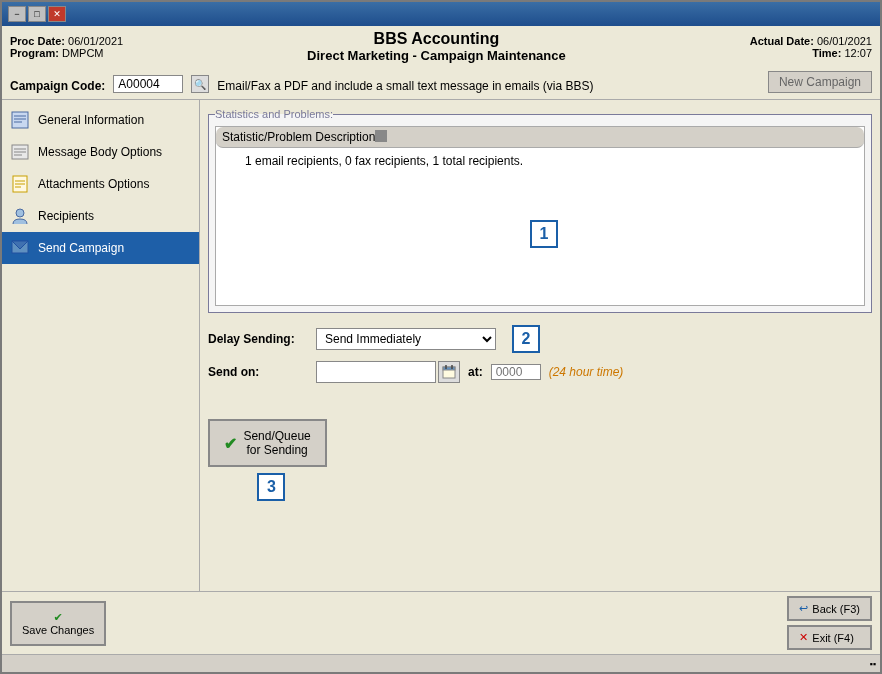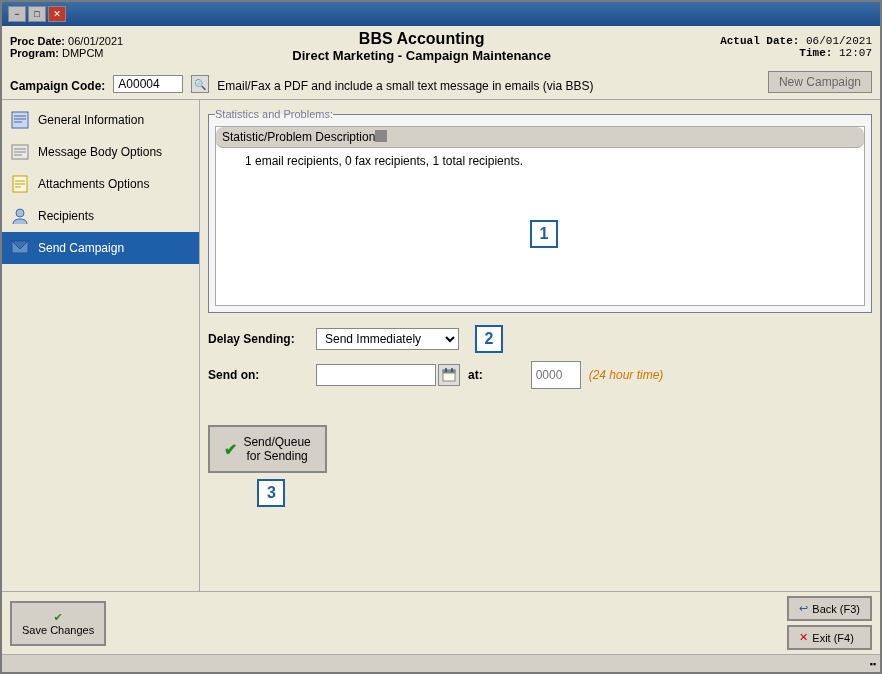--- a/index.html
+++ b/index.html
@@ -197,21 +197,21 @@
     .form-label {
       font-weight: bold;
       font-size: 12px;
       min-width: 100px;
     }
     .select-dropdown {
       padding: 2px 4px;
       font-size: 12px;
       border: 1px solid #888;
       background: white;
-      width: 143px;
+      width: 180px;
       height: 22px;
     }
     .number-badge {
       display: inline-flex;
       align-items: center;
       justify-content: center;
       width: 28px;
       height: 28px;
       border: 2px solid #1a5fa8;
       color: #1a5fa8;
@@ -235,26 +235,25 @@
       border: 1px solid #888;
       background: #ddd;
       cursor: pointer;
       display: flex;
       align-items: center;
       justify-content: center;
       font-size: 11px;
     }
     .time-input {
       width: 50px;
-      height: 28px;
+      height: 16px;
       border: 1px solid #888;
       background: white;
       padding: 2px 4px;
       font-size: 12px;
-      margin-left: 40px;
     }
     .time-note {
       color: #cc7700;
       font-style: italic;
       font-size: 12px;
     }
     .send-queue-btn {
       display: flex;
       align-items: center;
       gap: 6px;
@@ -352,21 +351,21 @@
           <span>06/01/2021</span>
           <br>
           <span class="label">Program:</span>
           <span>DMPCM</span>
         </div>
       </div>
       <div class="app-title">
         <h1>BBS Accounting</h1>
         <h2>Direct Marketing - Campaign Maintenance</h2>
       </div>
-      <div class="date-group" style="text-align:right;font-family:Liberation Mono, monospace;">
+      <div class="date-group" style="text-align:right;">
         <span class="label">Actual Date:</span>
         <span>06/01/2021</span>
         <br>
         <span class="label">Time:</span>
         <span>12:07</span>
       </div>
     </div>
     <div class="campaign-row">
       <span class="campaign-label">Campaign Code:</span>
       <input class="campaign-code-input" type="text" value="A00004" style="">

